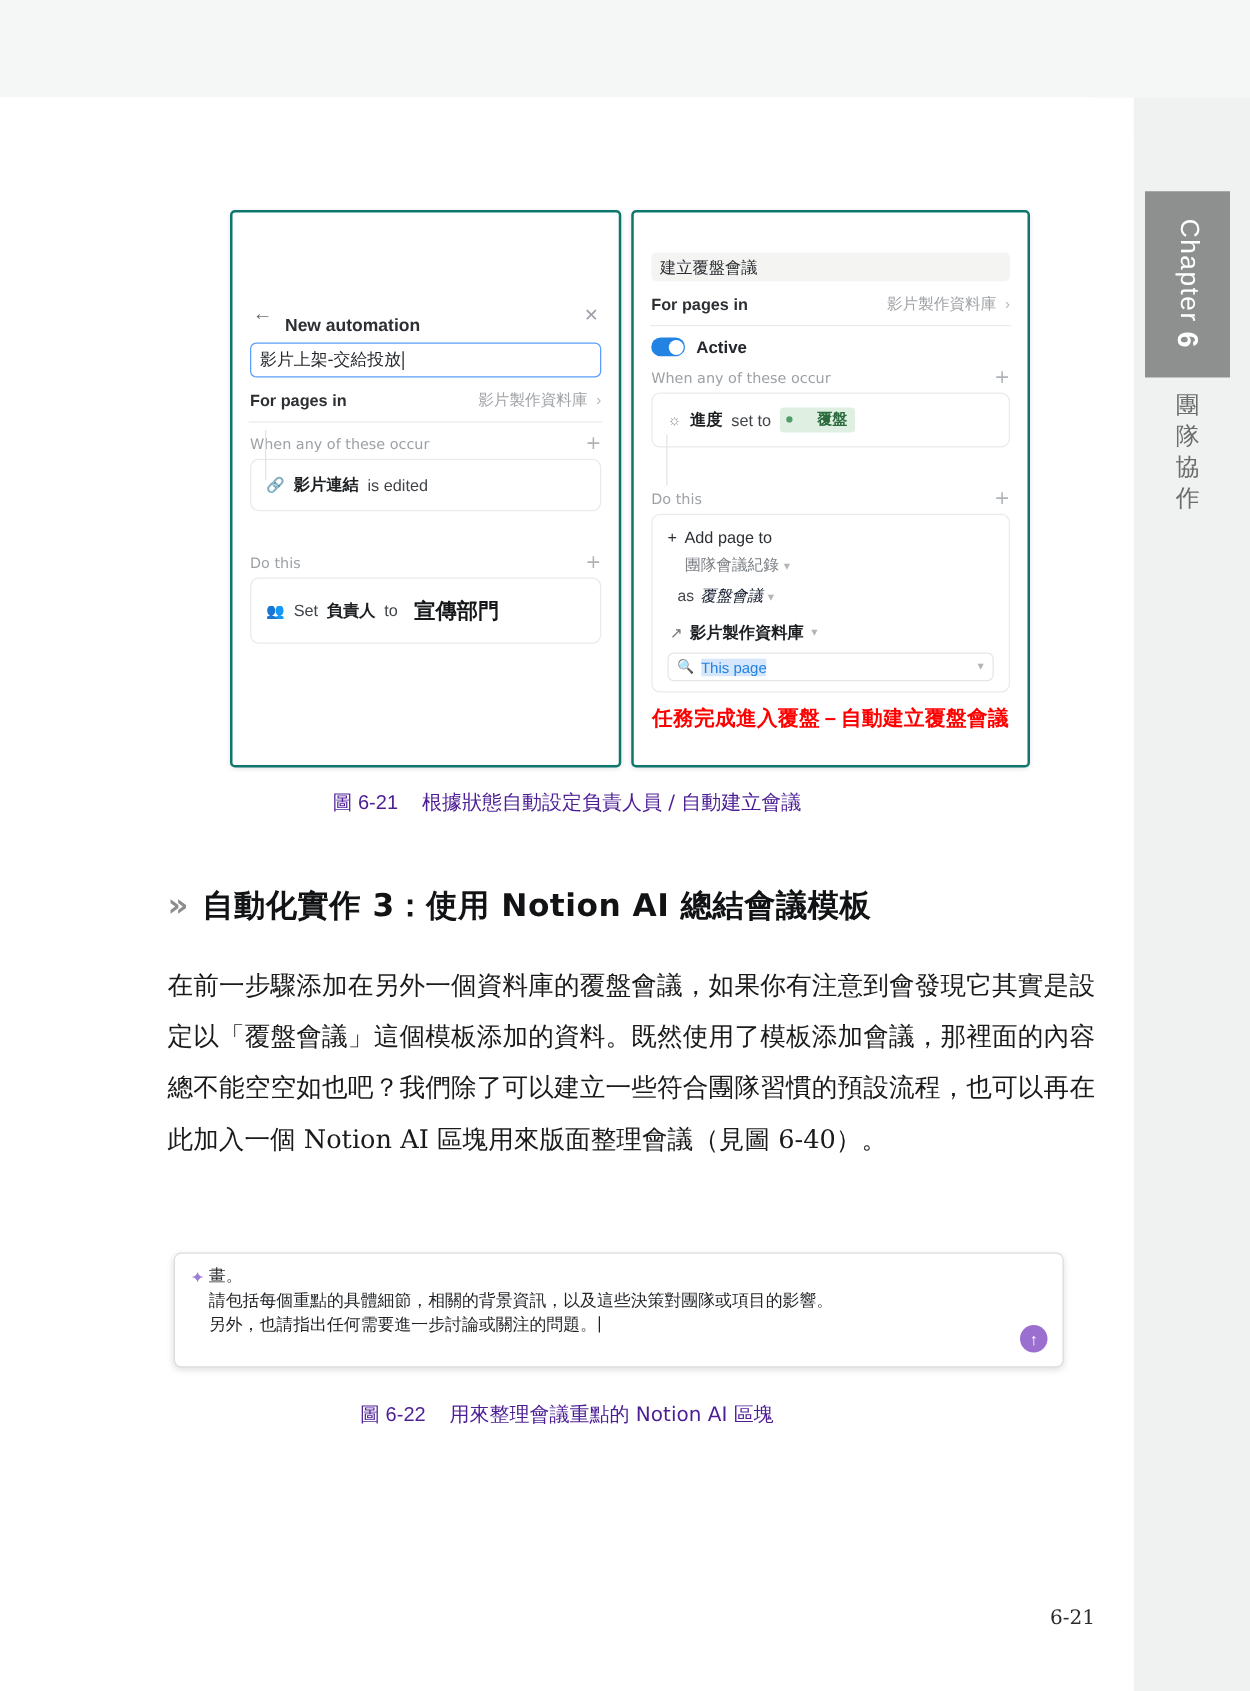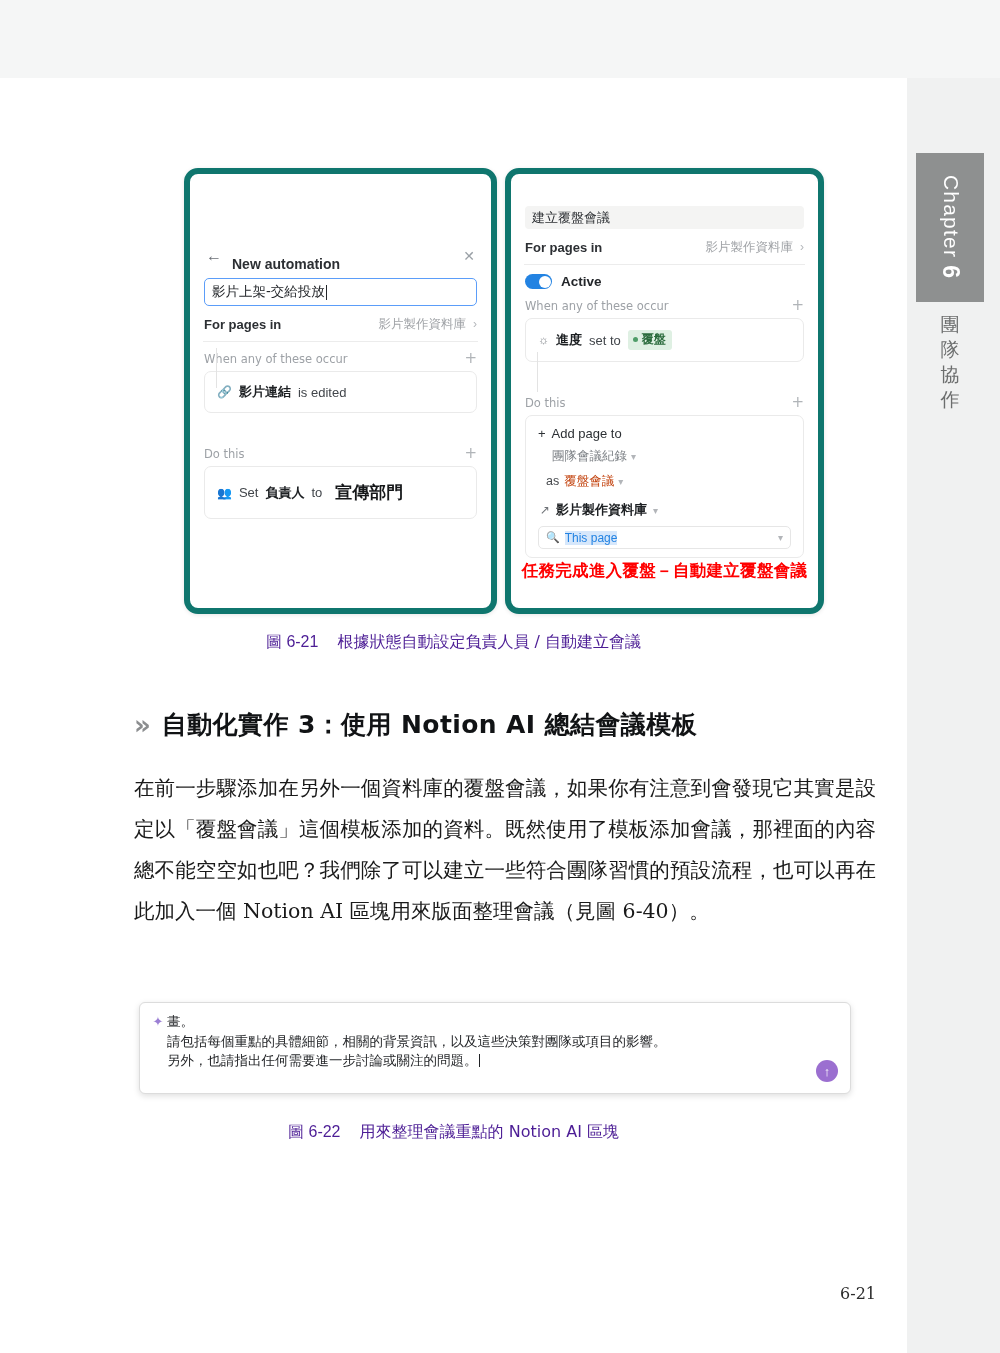--- a/index.html
+++ b/index.html
@@ -87,22 +87,22 @@
     left: 184px;
     top: 168px;
     width: 640px;
     height: 446px;
     display: flex;
     gap: 8px;
   }
   .panel {
     position: relative;
     background: #ffffff;
-    border: 6px solid #0f766e;
-    border-radius: 14px;
+    border: 2px solid #0f766e;
+    border-radius: 4px;
     box-shadow: 0 1px 4px rgba(0,0,0,0.10);
     box-sizing: border-box;
   }
   #panel-left { width: 313px; }
   #panel-right { width: 319px; }
 
   .panel-inner {
     position: absolute;
     left: 0; right: 0; top: 0;
   }
@@ -265,21 +265,21 @@
   .pill {
     background: #dff0e3;
     color: #2b6b3d;
     border-radius: 3px;
     padding: 1px 6px 2px 5px;
     font-family: "DejaVu Sans", sans-serif;
     font-weight: bold;
     font-size: 12px;
     display: inline-flex;
     align-items: center;
-    gap: 4px;
+    gap: 20px;
   }
   .pill .dot {
     width: 5px; height: 5px;
     border-radius: 50%;
     background: #4f9d68;
     display: inline-block;
   }
 
   .connector {
     position: absolute;
@@ -315,21 +315,21 @@
     font-family: "DejaVu Sans", sans-serif;
     font-size: 12.5px;
   }
   .addpage .sub .cv { color: #b2b5b9; font-size: 10px; margin-left: 4px; }
   .addpage .asline {
     margin: 8px 0 0 8px;
     color: #46494d;
     font-family: "Liberation Sans", sans-serif;
     font-size: 12.5px;
   }
-  .addpage .asline .cjk { font-family: "DejaVu Sans", sans-serif; color: #c2410c; margin-left: 5px;}
+  .addpage .asline .cjk { font-family: "DejaVu Sans", sans-serif; color: #0f172a; margin-left: 5px; font-style: italic;}
   .addpage .dbline {
     margin: 11px 0 0 2px;
     display: flex;
     align-items: center;
     gap: 6px;
     font-family: "DejaVu Sans", sans-serif;
     font-weight: bold;
     font-size: 13px;
     color: #1d2023;
   }

